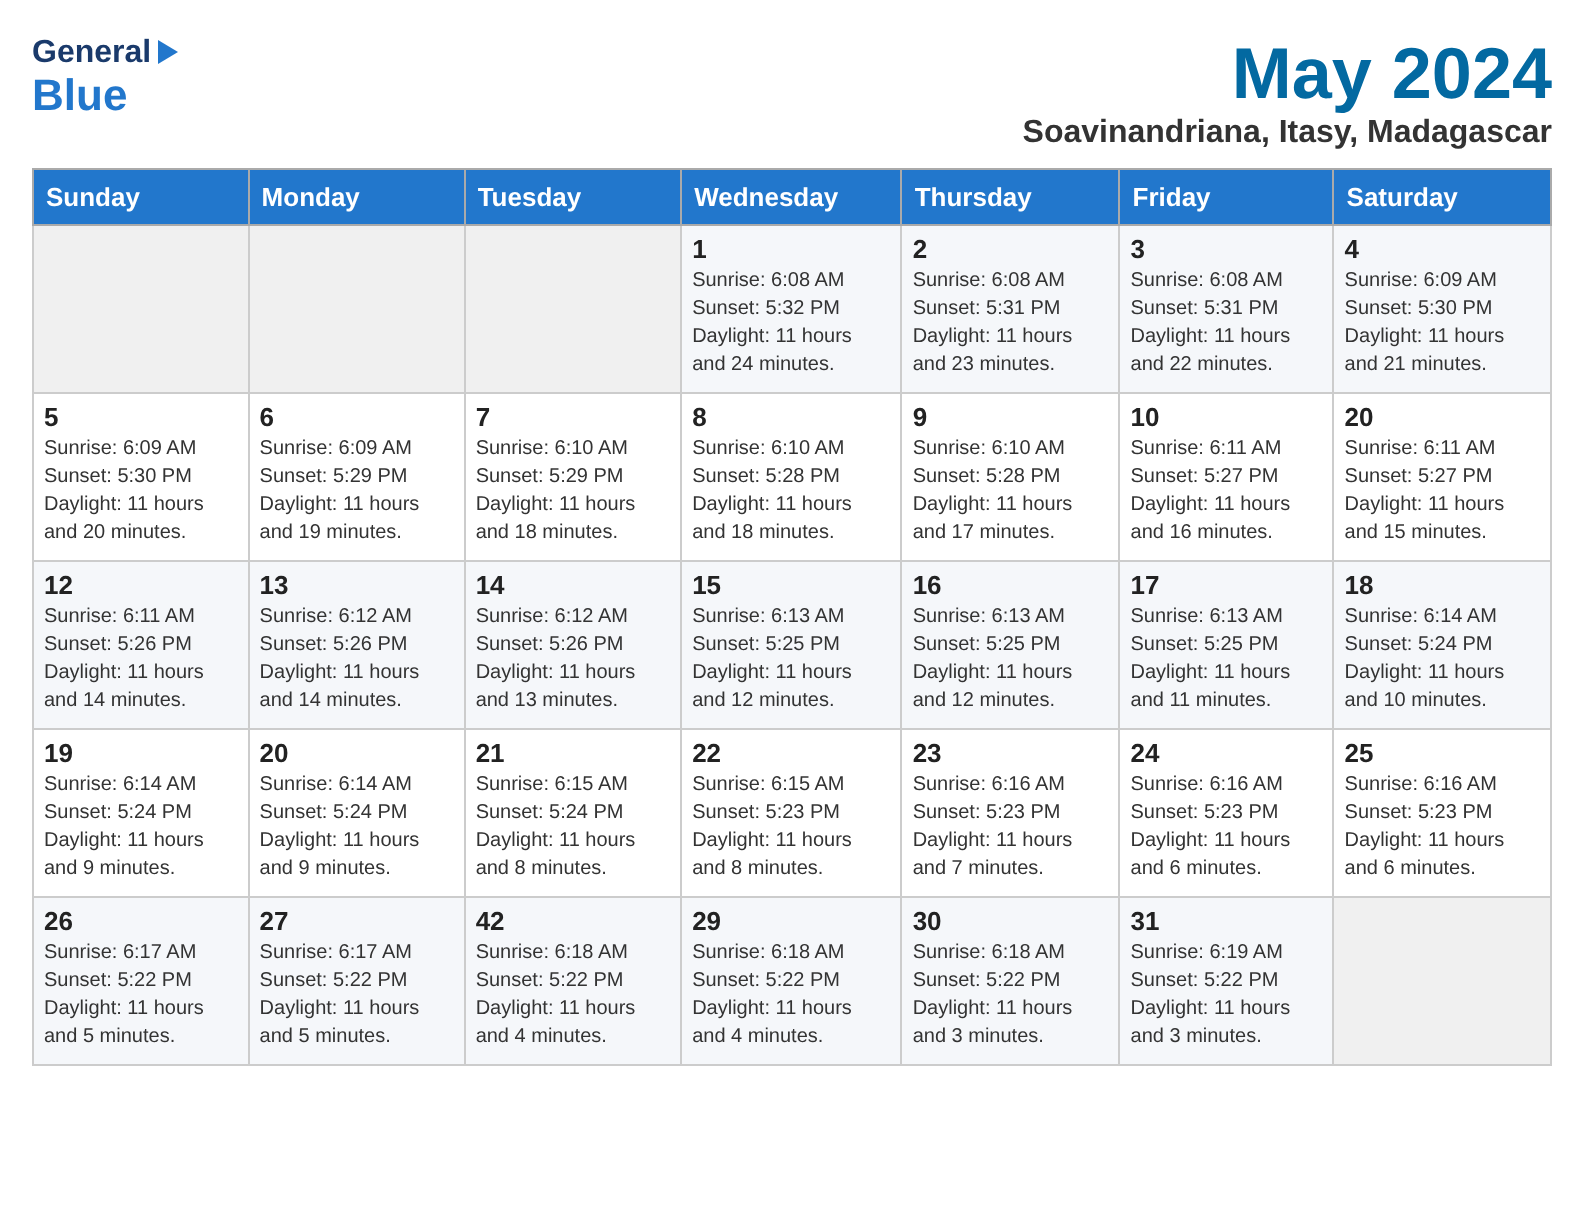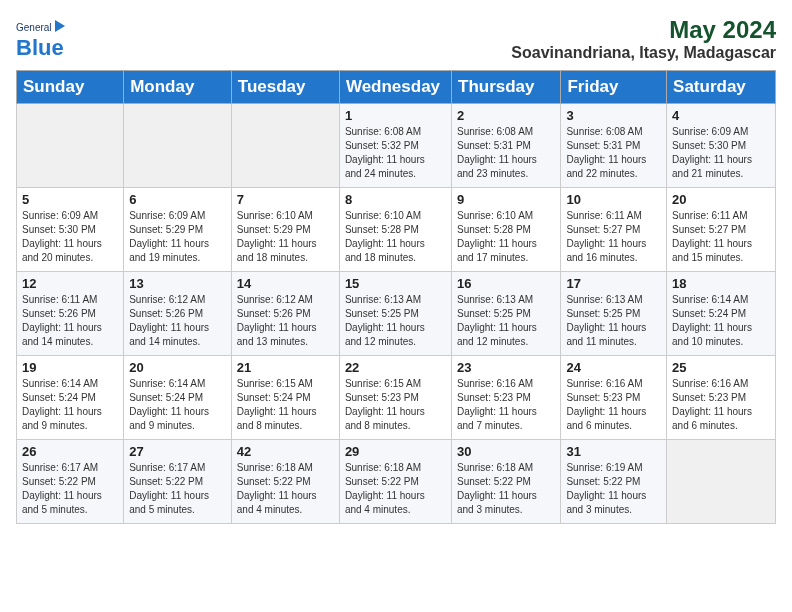--- a/index.html
+++ b/index.html
@@ -21,40 +21,40 @@
       flex-direction: column;
       font-size: 18px;
       font-weight: bold;
       color: #1a3a6b;
       line-height: 1.1;
     }
     .title-block {
       text-align: right;
     }
     .month-title {
-      font-size: 24px;
-      font-weight: bold;
-      color: #14532d;
+      font-size: 36px;
+      font-weight: bold;
+      color: #0369a1;
     }
     .subtitle {
       font-size: 16px;
       color: #333;
       font-weight: bold;
     }
     table {
       width: 100%;
       border-collapse: collapse;
       font-size: 11px;
     }
     thead tr th {
       background-color: #2277cc;
       color: #fff;
       text-align: left;
       padding: 6px 6px;
-      font-size: 17px;
+      font-size: 13px;
       font-weight: bold;
       border: 1px solid #aaa;
     }
     tbody tr td {
       vertical-align: top;
       border: 1px solid #ccc;
       padding: 4px 5px;
       height: 84px;
       width: 113px;
       background: #fff;
@@ -77,21 +77,21 @@
     .empty-cell {
       background: #f0f0f0 !important;
     }
   </style>
 </head>
 <body>
 
 <div class="header-area">
   <div class="logo">
     <span>
-      <span style="color:#1a3a6b;font-size:10px;font-weight:normal;">General</span><span style="display:inline-block;width:0;height:0;border-top:6px solid transparent;border-bottom:6px solid transparent;border-left:10px solid #2277cc;margin-left:3px;vertical-align:middle;"></span>
+      <span style="color:#1a3a6b;font-size:16px;font-weight:bold;">General</span><span style="display:inline-block;width:0;height:0;border-top:6px solid transparent;border-bottom:6px solid transparent;border-left:10px solid #2277cc;margin-left:3px;vertical-align:middle;"></span>
     </span>
     <span style="color:#2277cc;font-size:22px;font-weight:bold;">Blue</span>
   </div>
   <div class="title-block">
     <div class="month-title">May 2024</div>
     <div class="subtitle">Soavinandriana, Itasy, Madagascar</div>
   </div>
 </div>
 
 <table>

